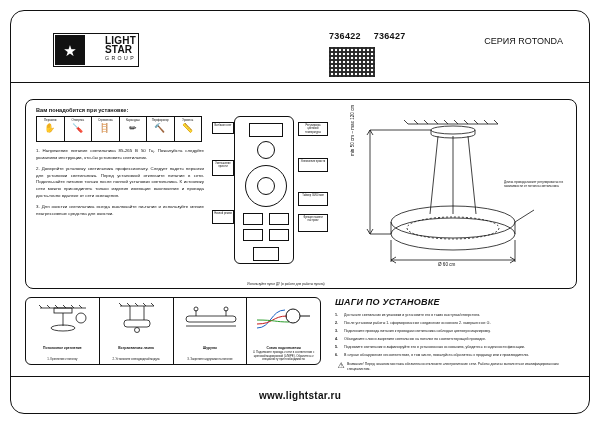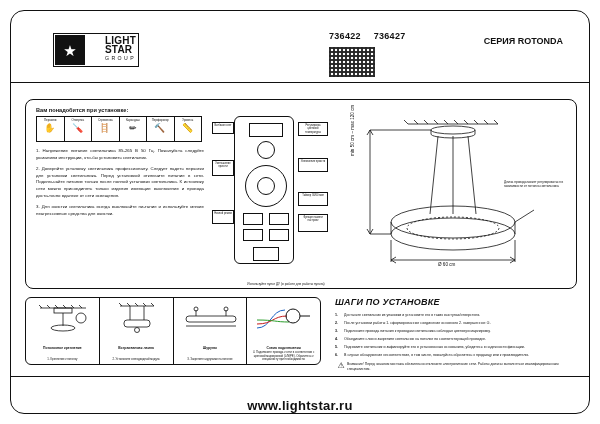--- a/index.html
+++ b/index.html
@@ -71,21 +71,21 @@
     opacity:.85;
   }
   .codes{
     position:absolute;left:318px;top:20px;
     font-size:9px;font-weight:bold;letter-spacing:.3px;
   }
   .codes span{margin-right:10px;}
   .series{
     position:absolute;right:26px;top:21px;
     text-align:left;
-    font-size:9px;font-weight:bold;line-height:19px;
+    font-size:9px;font-weight:normal;line-height:19px;
   }
 
   
   .panel{
     position:absolute;left:14px;top:88px;
     width:552px;height:190px;
     border:1px solid #111;
     border-radius:8px;
     box-sizing:border-box;
   }
@@ -197,22 +197,22 @@
     margin-top:4px;display:flex;font-size:3.4px;line-height:4.8px;
   }
   .warn .tri{
     width:12px;flex:none;font-size:8px;line-height:8px;text-align:center;
   }
 
   
   .footer{
     position:absolute;left:0;right:0;bottom:0;height:36px;
     border-top:1px solid #111;
-    display:flex;align-items:flex-end;justify-content:center;
-    font-size:13px;font-weight:bold;letter-spacing:.3px;
+    display:flex;align-items:center;justify-content:center;
+    font-size:10px;font-weight:bold;letter-spacing:.3px;
   }
 </style>
 </head>
 <body>
 
 <div class="page">
   <div class="sheet">
 
     <div class="header">
 

